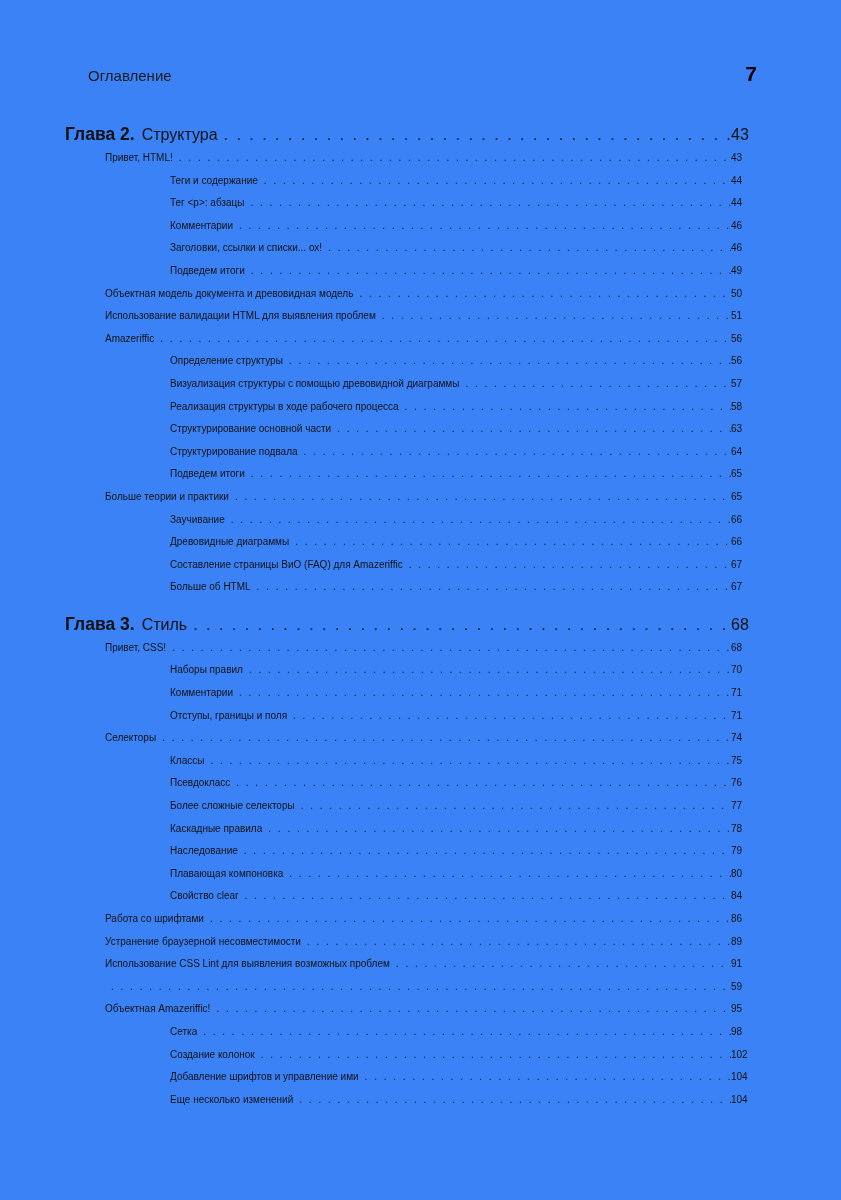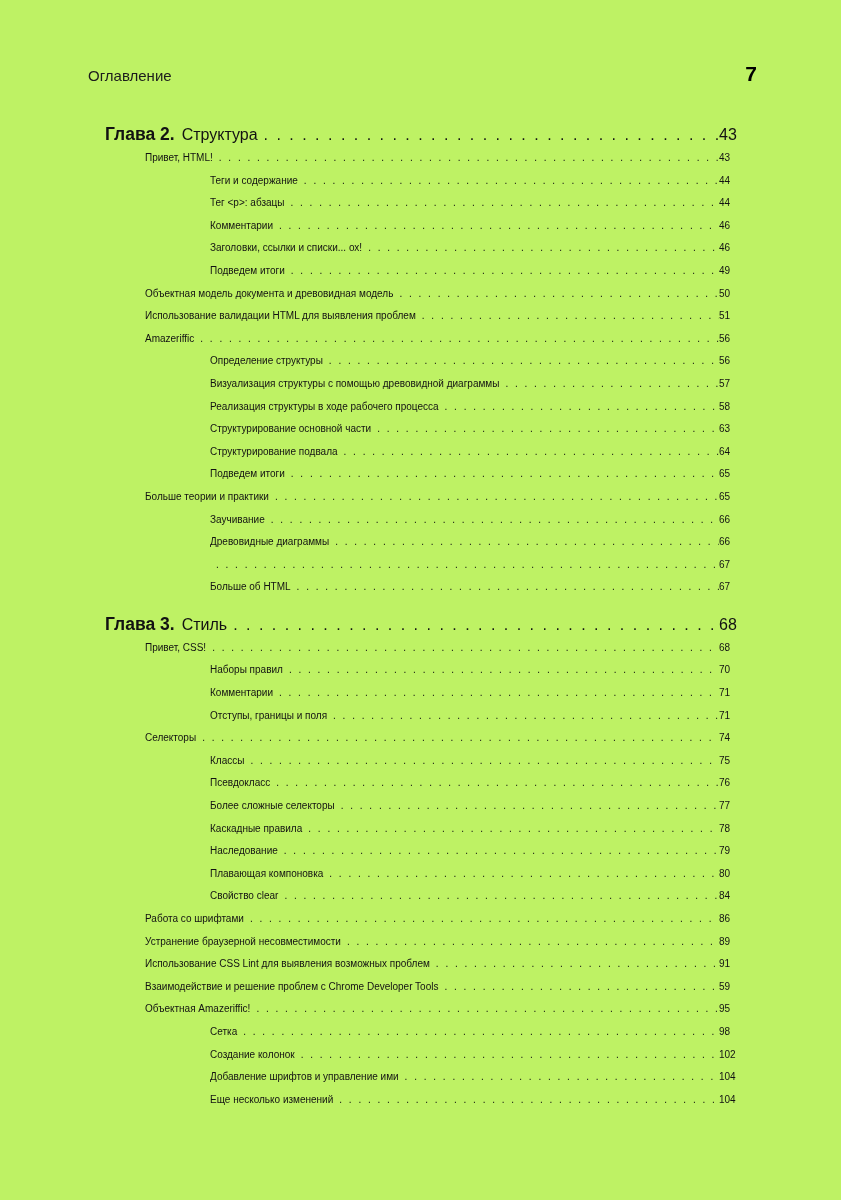--- a/index.html
+++ b/index.html
@@ -8,21 +8,21 @@
     width: 841px;
     height: 1200px;
     position: relative;
     overflow: hidden;
     font-family: "Liberation Sans", sans-serif;
     color: #121212;
   }
   .sheet {
     position: absolute;
     inset: 0;
-    background: #bef264;
+    background: #3b82f6;
   }
   
   .running {
     position: absolute;
     top: 62px;
     left: 88px;
     right: 84px;
     display: flex;
     justify-content: space-between;
     align-items: baseline;
@@ -34,22 +34,21 @@
   .folio {
     font-size: 21px;
     font-weight: bold;
     color: #000000;
   }
   
   .toc {
     position: absolute;
     top: 122px;
     left: 65px;
-    right: 94px;
-    margin-left: 40px;
+    right: 82px;
   }
   .row {
     display: flex;
     align-items: baseline;
     height: 22.6px;
     font-size: 10px;
     line-height: 22.6px;
     white-space: nowrap;
   }
   .row.level-1 { padding-left: 40px; }
@@ -220,20 +219,21 @@
 
     <div class="row level-2">
 
       <span class="title">Древовидные диаграммы</span>
       <span class="leader">. . . . . . . . . . . . . . . . . . . . . . . . . . . . . . . . . . . . . . . . . . . . . . . . . . . . . . . . . . . . . . . . . . . . . . . . . . . . . . . . . . . . . . . . . . . . . . . . . . . . . . . . . . . . . . . . . . . . . . . . . . . . . . . . . . . . . . . . . . . . . . . . . . . . . . . . . . . . . . . .</span>
       <span class="pagenum">66</span>
     </div>
 
     <div class="row level-2">
 
+      <span class="title">Составление страницы ВиО (FAQ) для Amazeriffic</span>
       <span class="leader">. . . . . . . . . . . . . . . . . . . . . . . . . . . . . . . . . . . . . . . . . . . . . . . . . . . . . . . . . . . . . . . . . . . . . . . . . . . . . . . . . . . . . . . . . . . . . . . . . . . . . . . . . . . . . . . . . . . . . . . . . . . . . . . . . . . . . . . . . . . . . . . . . . . . . . . . . . . . . . . .</span>
       <span class="pagenum">67</span>
     </div>
 
     <div class="row level-2">
 
       <span class="title">Больше об HTML</span>
       <span class="leader">. . . . . . . . . . . . . . . . . . . . . . . . . . . . . . . . . . . . . . . . . . . . . . . . . . . . . . . . . . . . . . . . . . . . . . . . . . . . . . . . . . . . . . . . . . . . . . . . . . . . . . . . . . . . . . . . . . . . . . . . . . . . . . . . . . . . . . . . . . . . . . . . . . . . . . . . . . . . . . . .</span>
       <span class="pagenum">67</span>
     </div>
@@ -345,21 +345,20 @@
 
     <div class="row level-1">
 
       <span class="title">Использование CSS Lint для выявления возможных проблем</span>
       <span class="leader">. . . . . . . . . . . . . . . . . . . . . . . . . . . . . . . . . . . . . . . . . . . . . . . . . . . . . . . . . . . . . . . . . . . . . . . . . . . . . . . . . . . . . . . . . . . . . . . . . . . . . . . . . . . . . . . . . . . . . . . . . . . . . . . . . . . . . . . . . . . . . . . . . . . . . . . . . . . . . . . .</span>
       <span class="pagenum">91</span>
     </div>
 
     <div class="row level-1">
 
-      <span class="title">Взаимодействие и решение проблем с Chrome Developer Tools</span>
       <span class="leader">. . . . . . . . . . . . . . . . . . . . . . . . . . . . . . . . . . . . . . . . . . . . . . . . . . . . . . . . . . . . . . . . . . . . . . . . . . . . . . . . . . . . . . . . . . . . . . . . . . . . . . . . . . . . . . . . . . . . . . . . . . . . . . . . . . . . . . . . . . . . . . . . . . . . . . . . . . . . . . . .</span>
       <span class="pagenum">59</span>
     </div>
 
     <div class="row level-1">
 
       <span class="title">Объектная Amazeriffic!</span>
       <span class="leader">. . . . . . . . . . . . . . . . . . . . . . . . . . . . . . . . . . . . . . . . . . . . . . . . . . . . . . . . . . . . . . . . . . . . . . . . . . . . . . . . . . . . . . . . . . . . . . . . . . . . . . . . . . . . . . . . . . . . . . . . . . . . . . . . . . . . . . . . . . . . . . . . . . . . . . . . . . . . . . . .</span>
       <span class="pagenum">95</span>
     </div>

